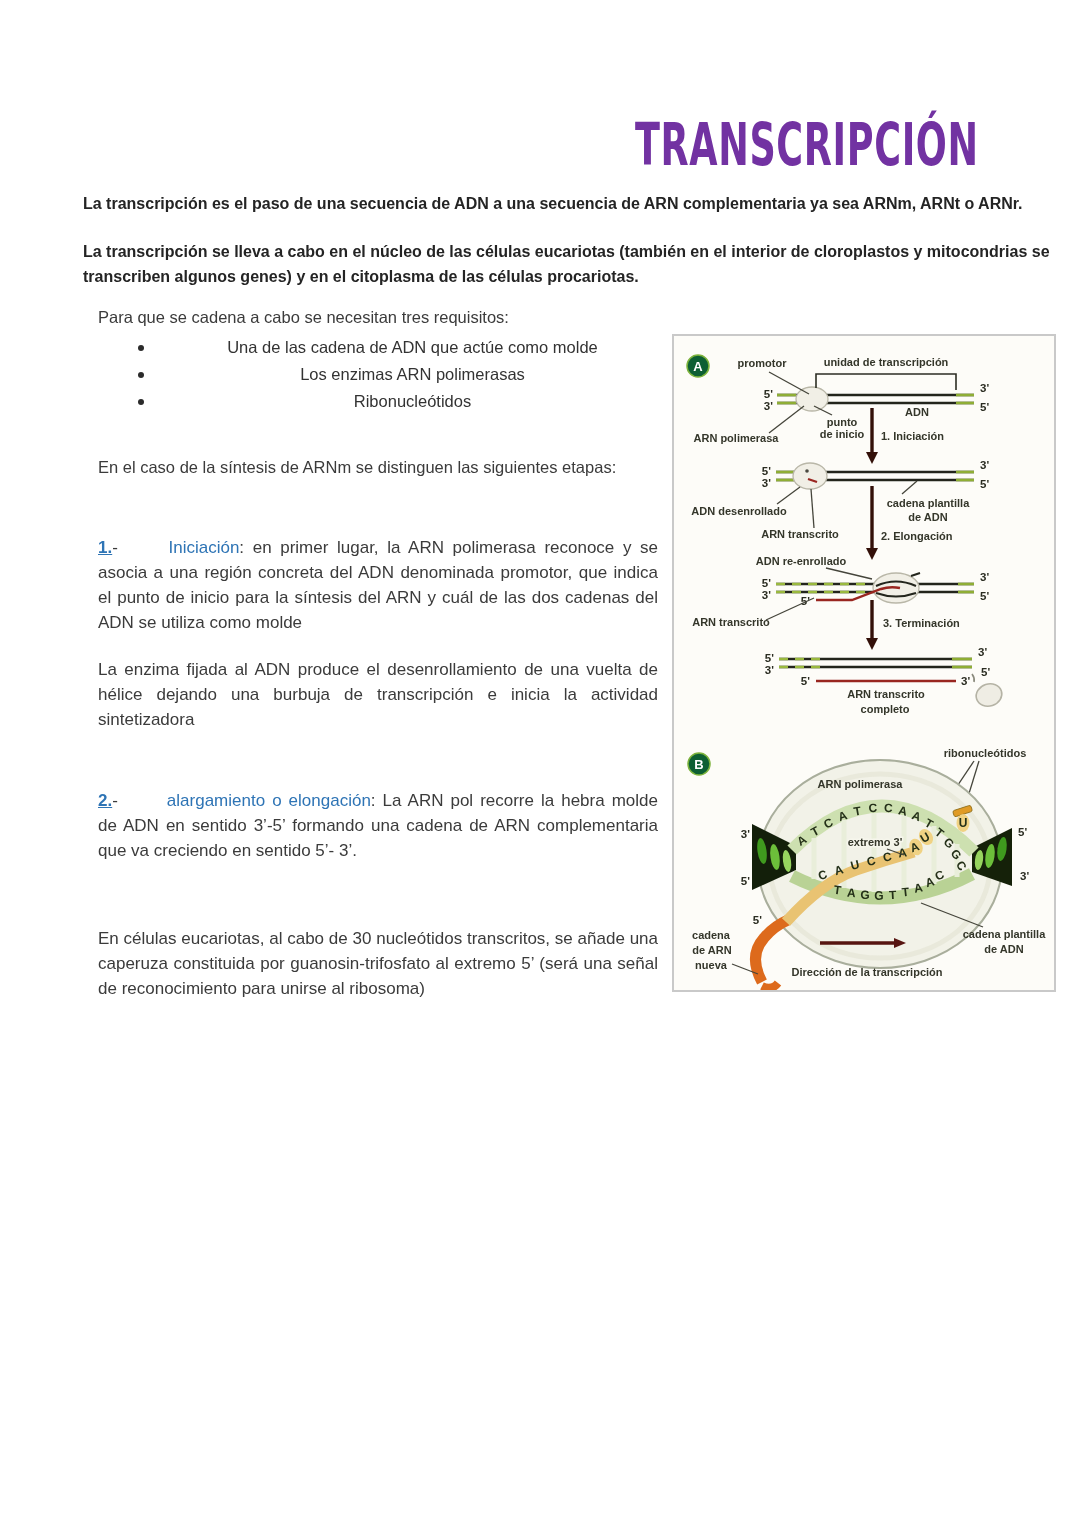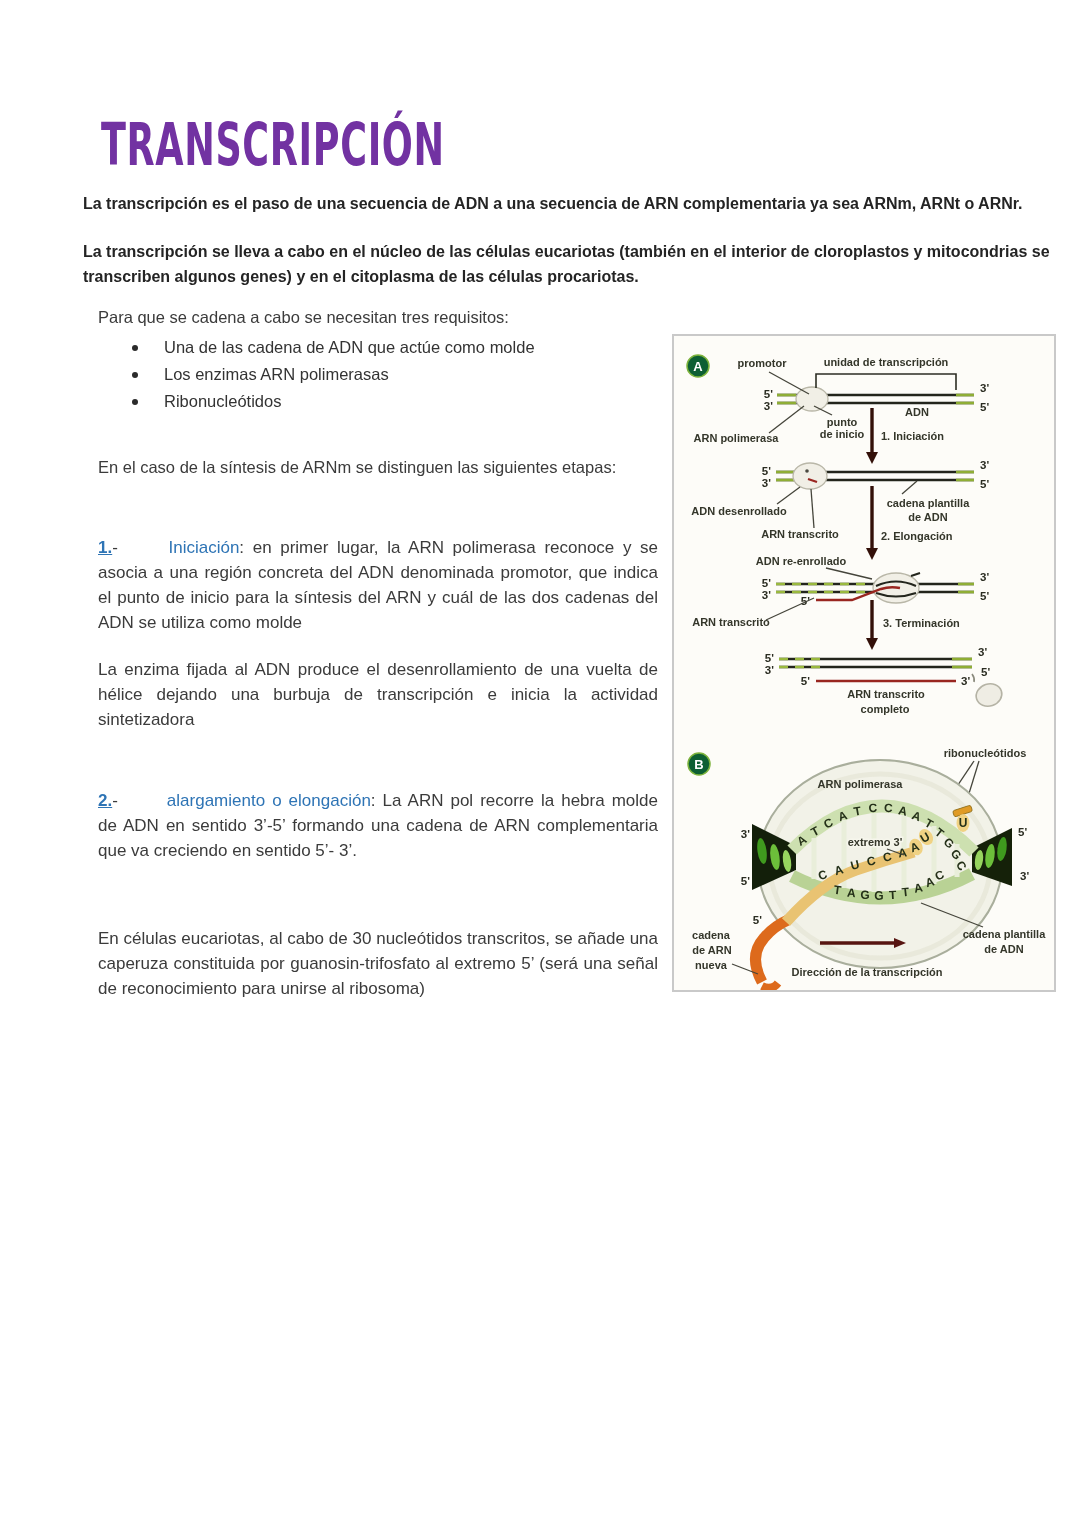--- a/index.html
+++ b/index.html
@@ -5,38 +5,38 @@
   html,body { margin:0; padding:0; }
   body {
     width:1080px; height:1527px; position:relative;
     background:#ffffff; overflow:hidden;
     font-family:"Liberation Sans", sans-serif;
     color:#3b3b3b;
   }
   .abs { position:absolute; margin:0; }
 
   .doc-title {
-    left:0; right:0; top:116px; text-align:left;
+    left:0; right:0; top:116px; text-align:right;
     color:#7232a2; font-family:"DejaVu Sans", sans-serif;
     font-weight:bold; font-size:58px; line-height:58px;
     letter-spacing:1px;
   }
   .doc-title > span { display:inline-block; transform:scaleX(0.63); transform-origin:center; white-space:nowrap; }
 
   .intro {
     left:35px; width:1016px; font-weight:bold; font-size:16px;
     line-height:25px; color:#242424;margin-left:48px;
   }
   .p1 { top:191px; }
   .p2 { top:239px; }
 
   .lead   { left:98px; width:560px; font-size:16.5px; line-height:22px; top:306px; }
   .lead2  { left:98px; width:580px; font-size:16.5px; line-height:22px; top:456px; }
 
-  ul.req { left:129px; top:334px; width:520px; list-style:none; padding:0; }
+  ul.req { left:135px; top:334px; width:520px; list-style:none; padding:0;text-align:center; }
   ul.req li { position:relative; padding-left:35px; font-size:16.5px; line-height:27px; color:#333; }
   ul.req li::before {
     content:""; position:absolute; left:3px; top:10.5px;
     width:6px; height:6px; border-radius:50%; background:#2b2b2b;
   }
 
   .sec {
     left:98px; width:560px; font-size:17px; line-height:25px;
     text-align:justify; color:#3b3b3b;
   }

